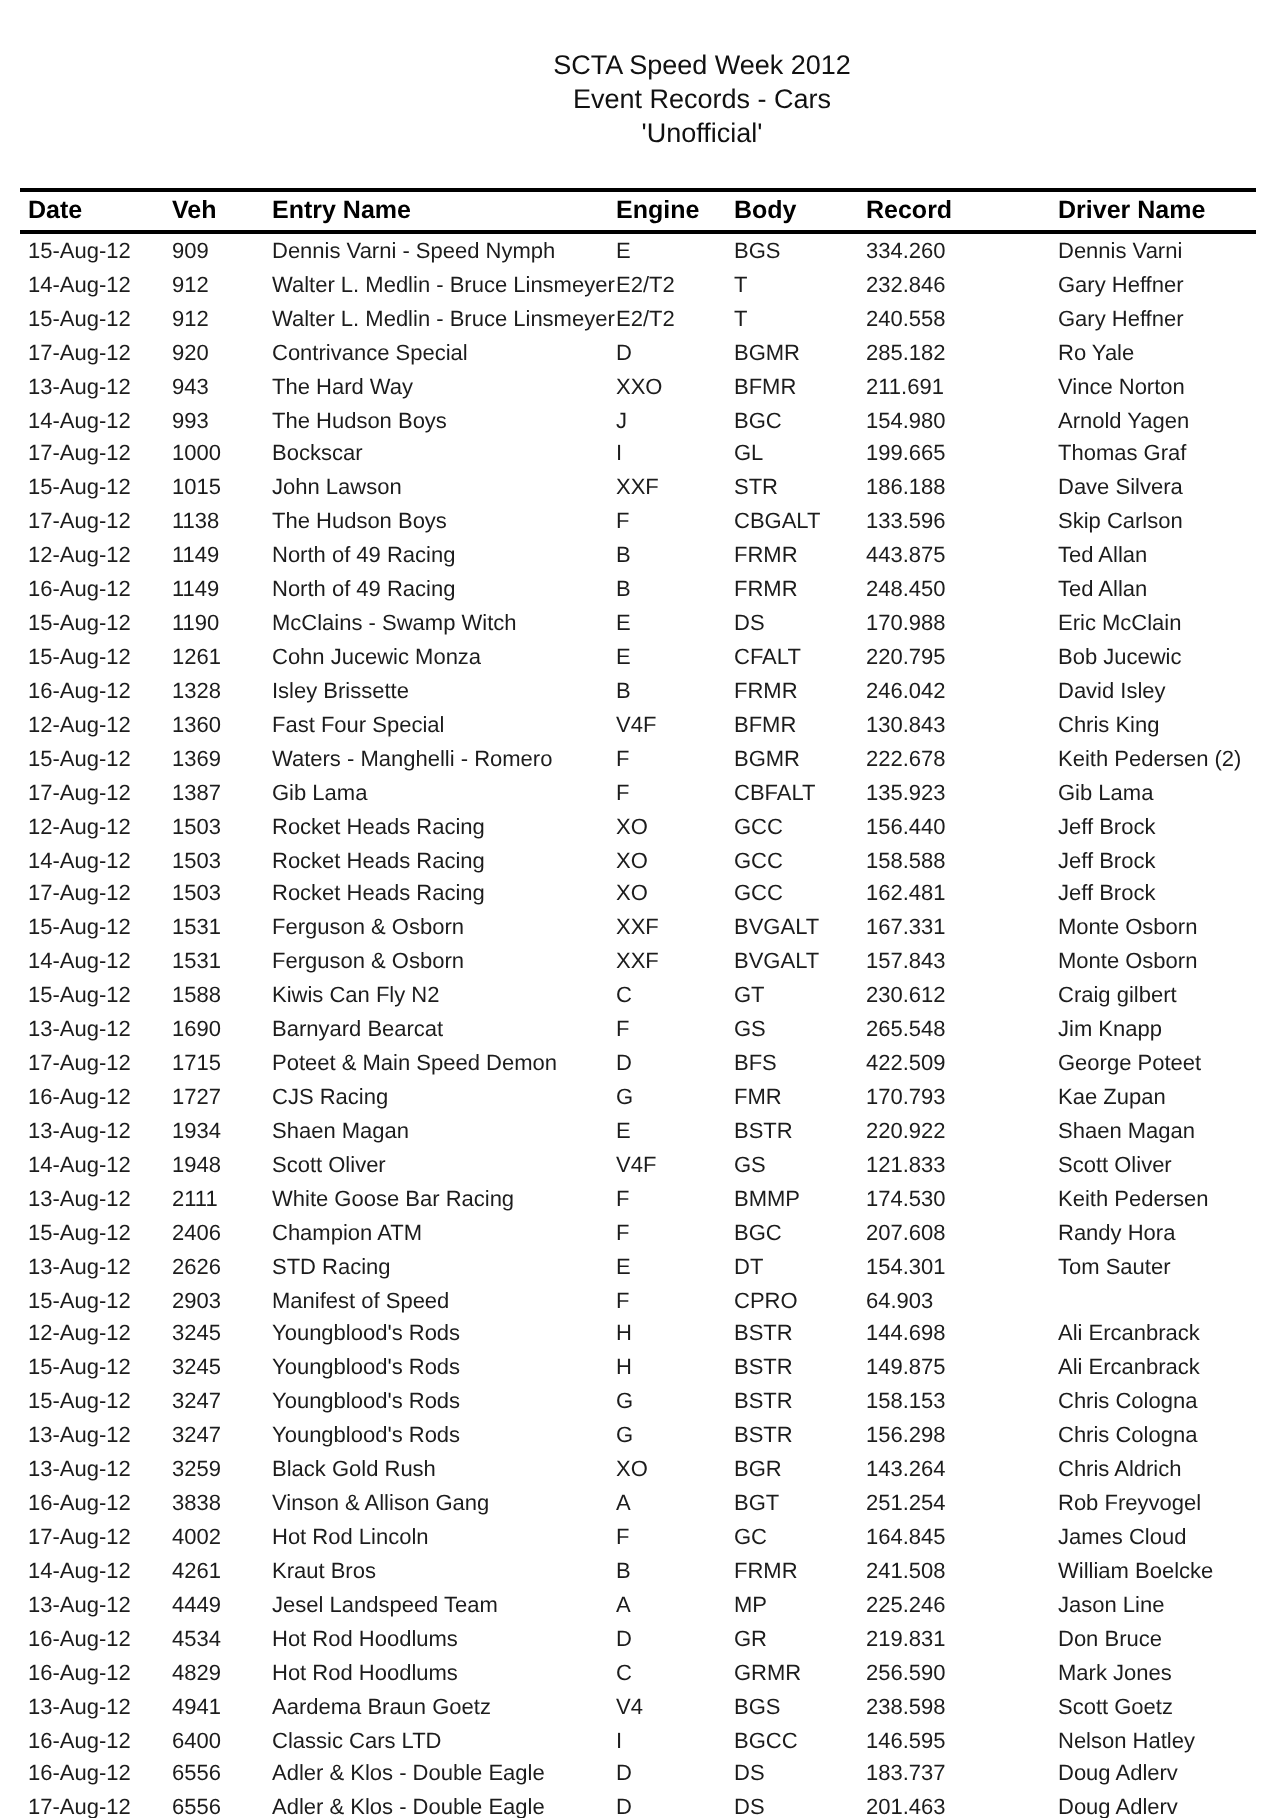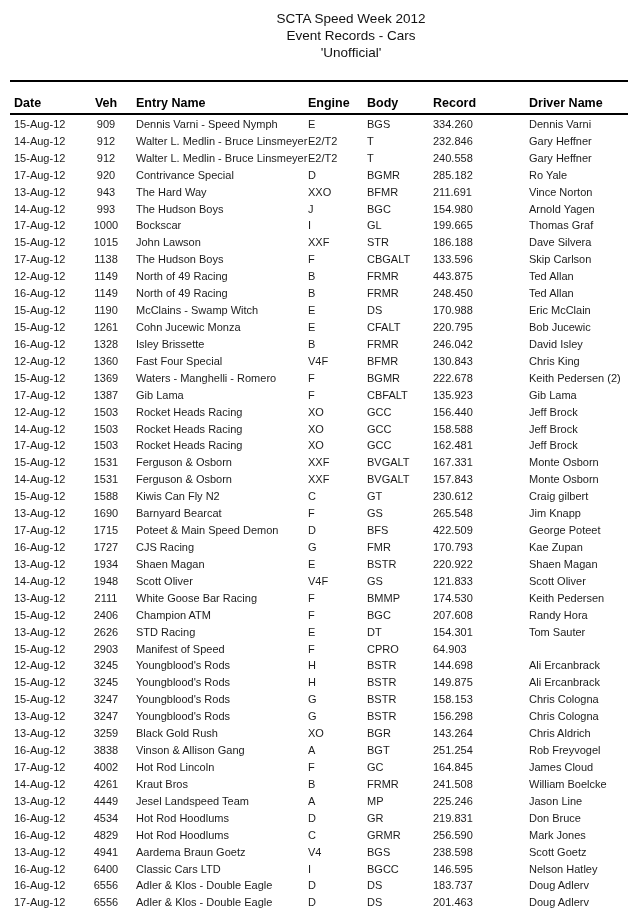--- a/index.html
+++ b/index.html
@@ -7,50 +7,50 @@
   .page {
     position: relative;
     width: 636px;
     height: 909px;
     background: #ffffff;
     font-family: "Liberation Sans", "DejaVu Sans", sans-serif;
     color: #000000;
     overflow: hidden;
   }
   .titles {
-    padding-top: 10px;
+    padding-top: 24px;
     padding-left: 66px;
     text-align: center;
     font-size: 13.5px;
     line-height: 17px;
     color: #111111;
   }
   .thead {
     display: flex;
     margin-left: 10px;
     margin-top: 19px;
     width: 618px;
     border-top: 2px solid #000000;
     border-bottom: 2px solid #000000;
-    padding: 14px 0 3px 0;
+    padding: 2px 0 3px 0;
     font-weight: bold;
     font-size: 12.5px;
     line-height: 14px;
   }
   .row {
     display: flex;
     align-items: center;
     height: 16.93px;
     font-size: 11px;
     line-height: 13px;
     color: #1c1c1c;
   }
   .c { white-space: nowrap; overflow: hidden; }
   .c.date   { width: 72px; margin-left: 14px; }
-  .c.veh    { width: 40px; text-align: center; }
+  .c.veh    { width: 40px; text-align: left; }
   .c.entry  { width: 172px; margin-left: 10px; }
   .c.engine { width: 59px; }
   .c.body   { width: 66px; }
   .c.record { width: 96px; }
   .c.driver { flex: 1; }
   
   .thead .c.date { margin-left: 4px; }
   .tbody { margin-top: 1px; }
 </style>
 </head>

